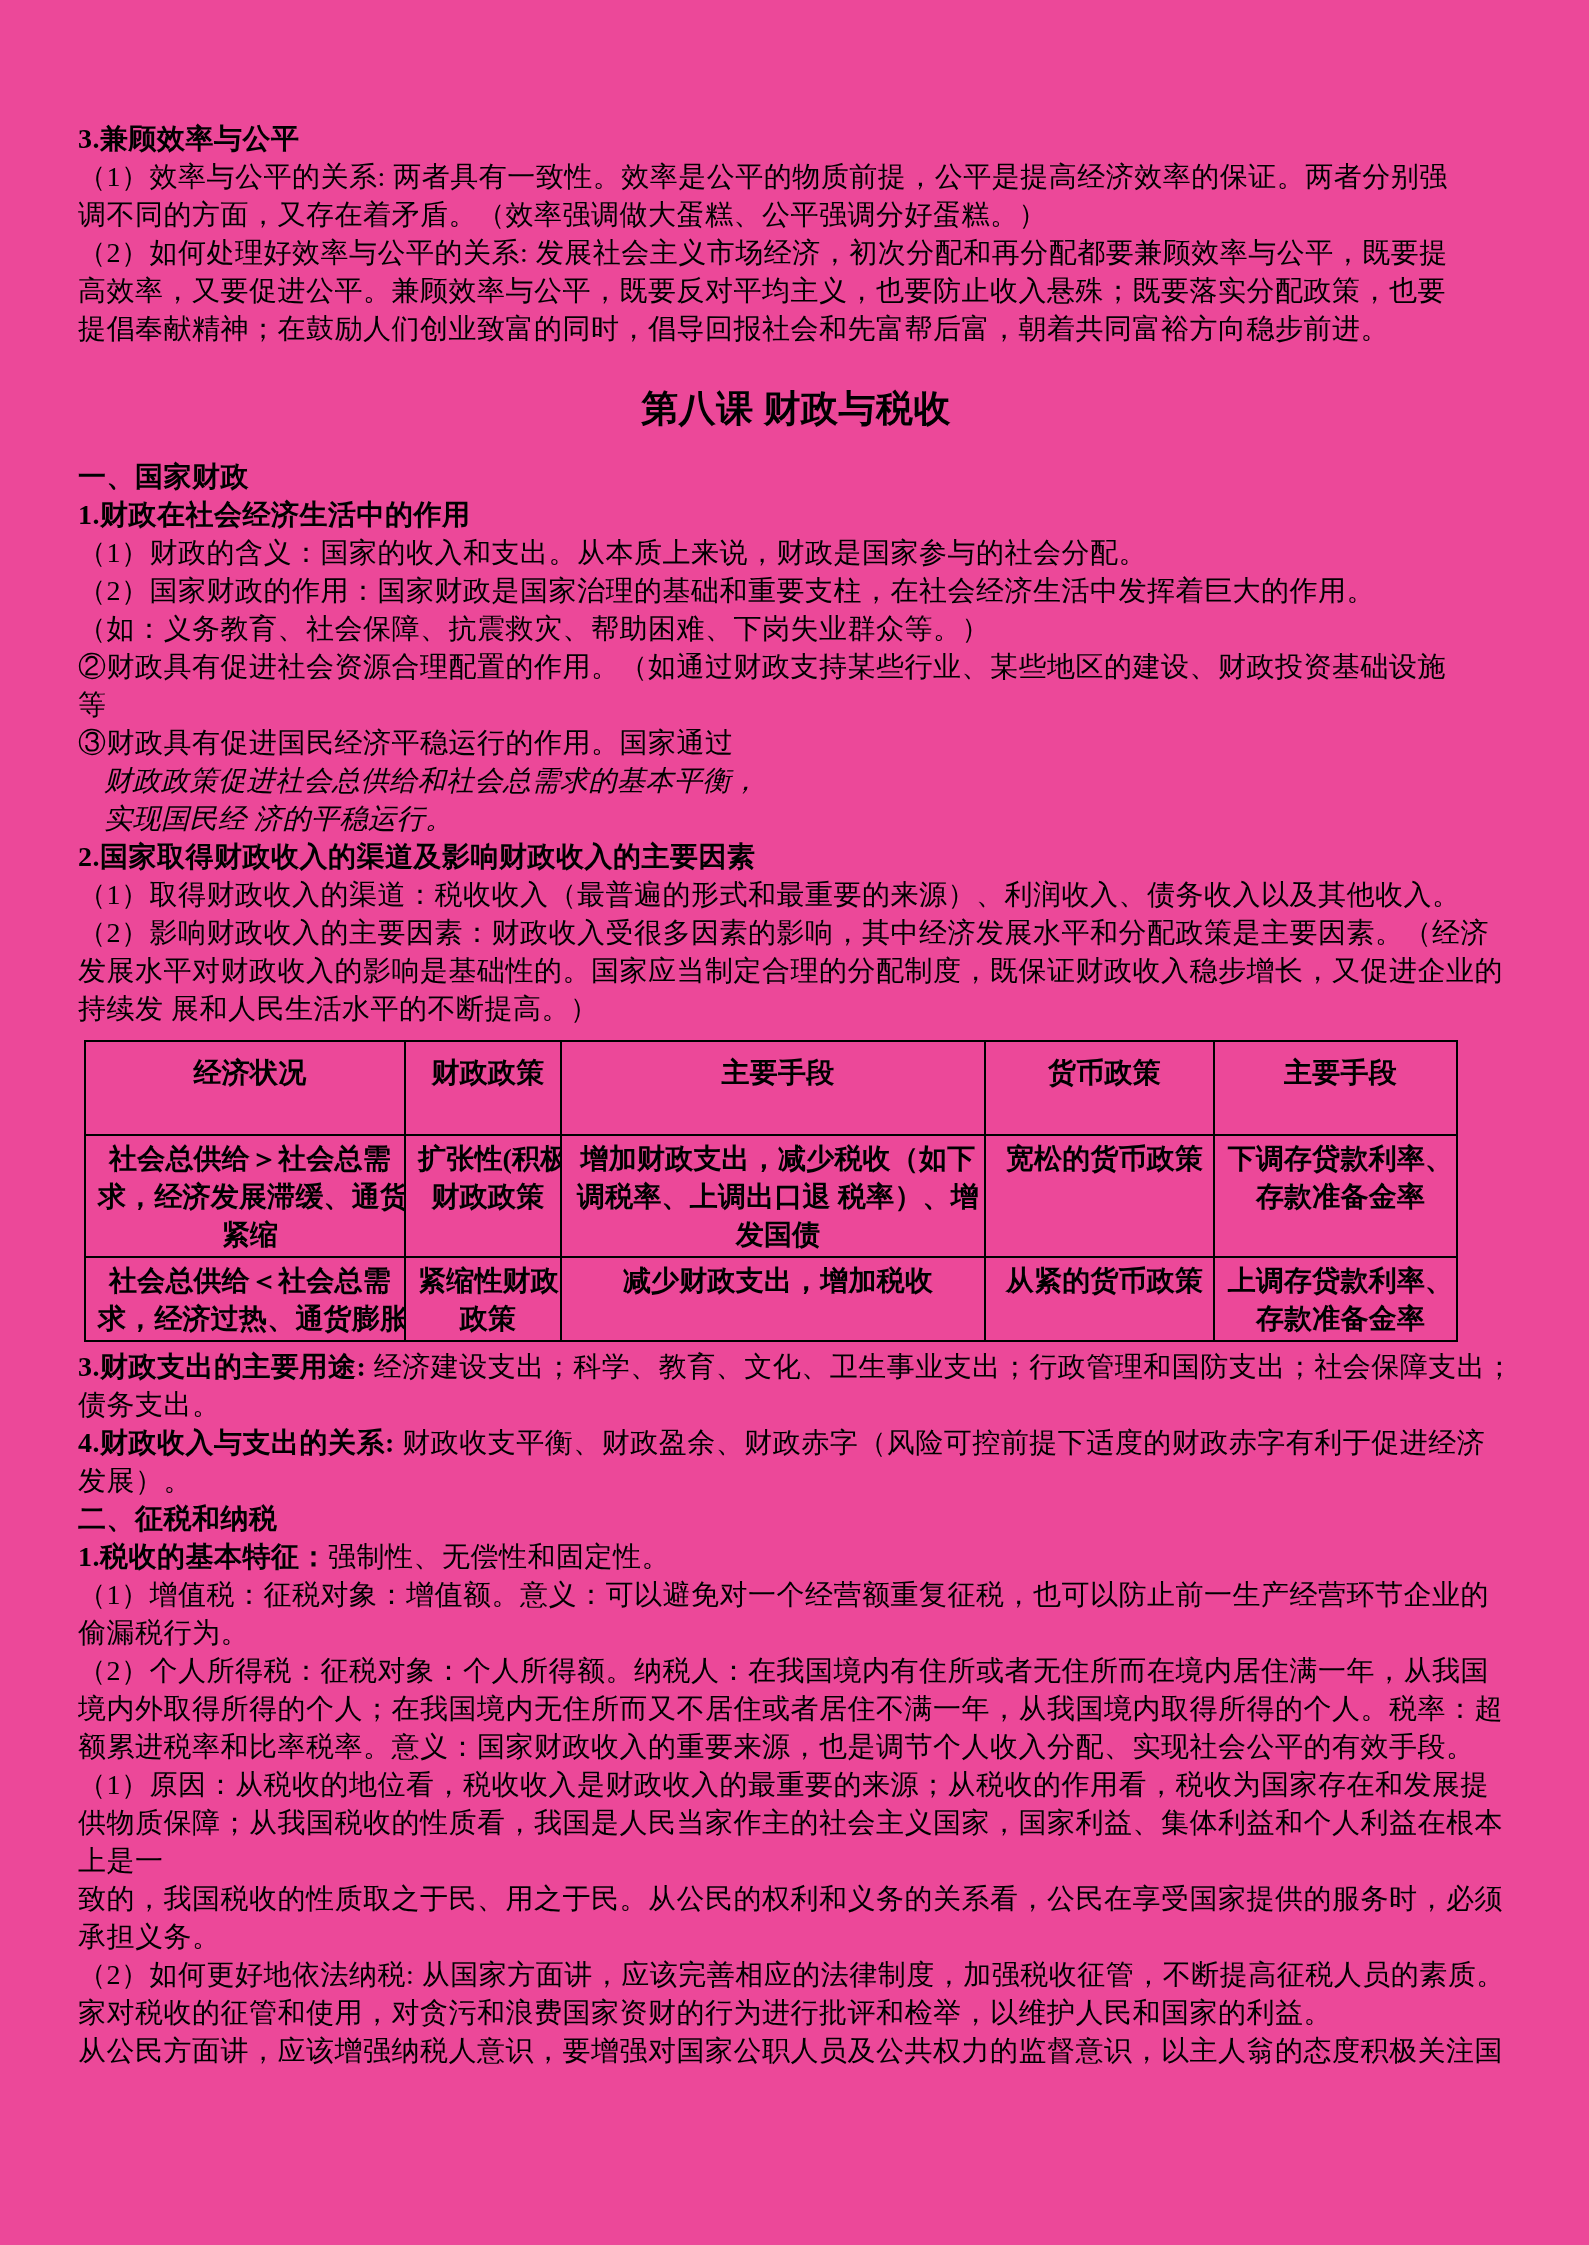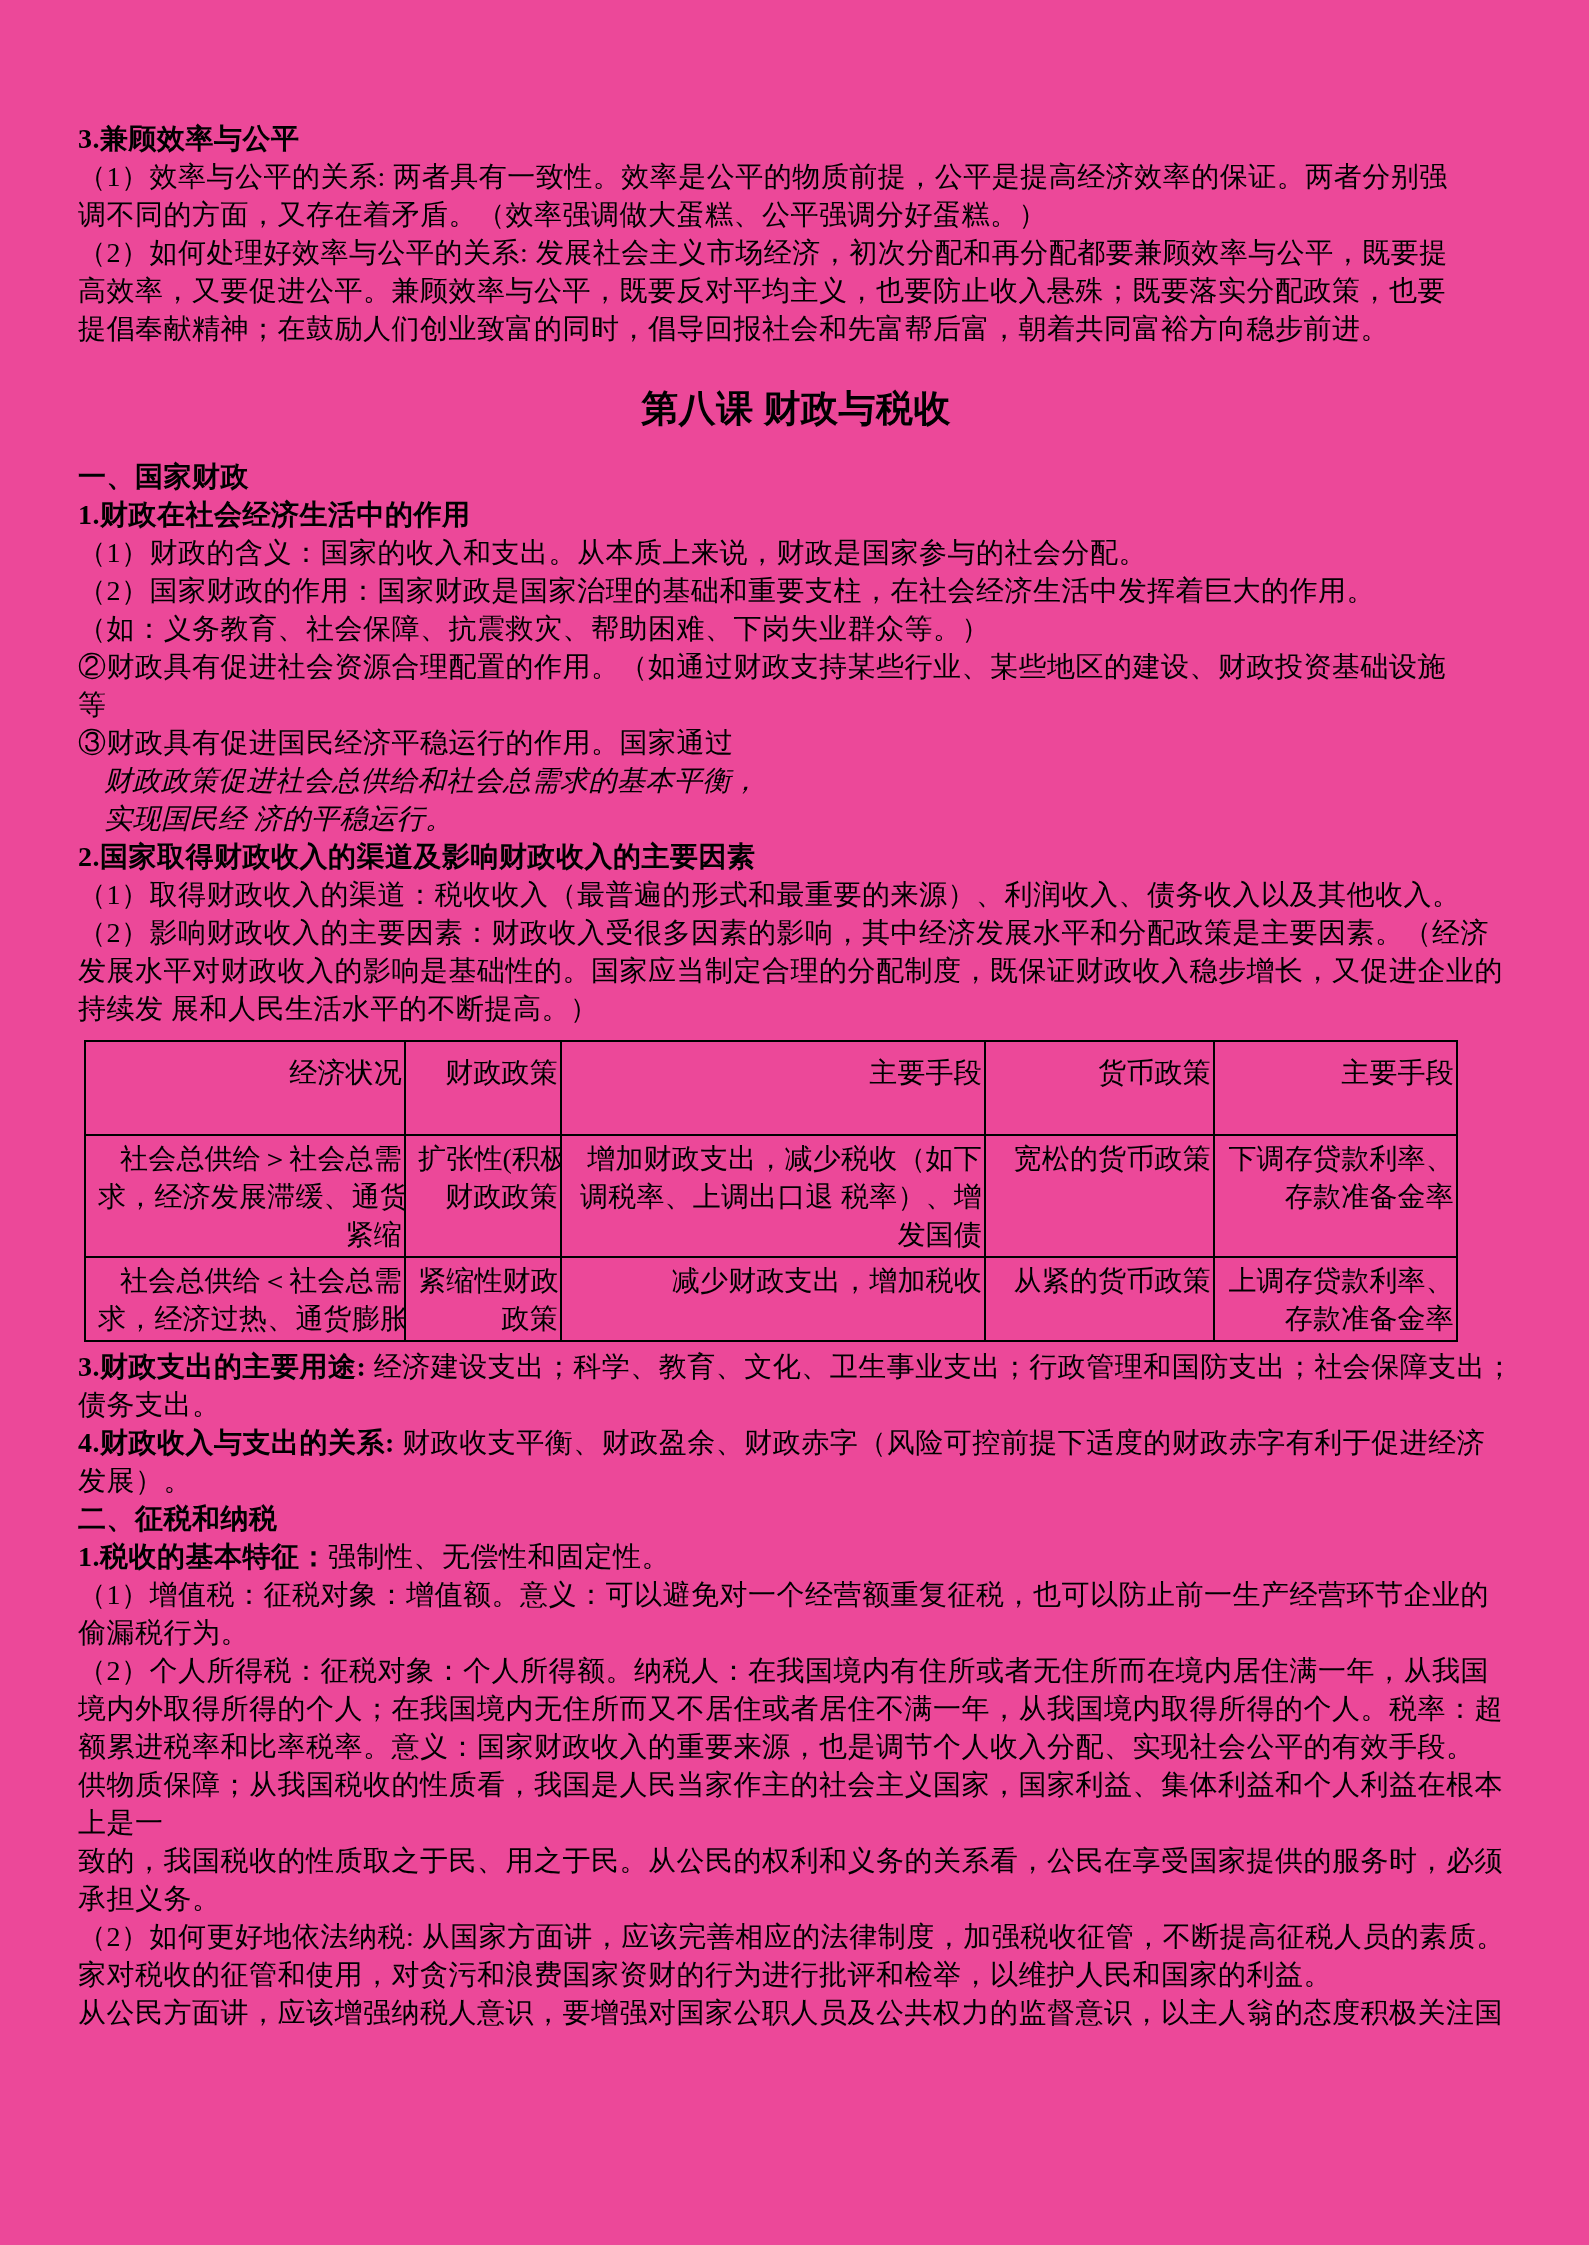--- a/index.html
+++ b/index.html
@@ -10,22 +10,22 @@
   }
   .doc { position:absolute; left:78px; top:120px; width:1436px; }
   .ln  { font-size:28px; line-height:38px; letter-spacing:0.5px; white-space:nowrap; }
   .h   { font-weight:bold; }
   .ch  { font-weight:bold; text-align:center; margin:42px 0 30px 0; font-size:37px; white-space:normal; }
   .indent { padding-left:26px;font-style:italic; }
   .ln b { font-weight:bold; }
 
   table.policy { border-collapse:collapse; table-layout:fixed; margin:12px 0 6px 6px; width:1372px; }
   table.policy th, table.policy td {
-    border:2px solid #000000; vertical-align:top; text-align:right;
-    padding:4px 2px 2px 12px; font-weight:normal; overflow:hidden;
+    border:2px solid #000000; vertical-align:top; text-align:center;
+    padding:4px 2px 2px 12px; font-weight:bold; overflow:hidden;
   }
   table.policy th { height:78px; padding-top:12px; }
   .cln { font-size:28px; line-height:38px; letter-spacing:0.2px; white-space:nowrap; }
 </style>
 </head>
 <body>
 
 <div class="page">
   <main class="doc" id="doc">
       <div class="ln h">3.兼顾效率与公平</div>
@@ -127,20 +127,21 @@
       <div class="ln">债务支出。</div>
       <div class="ln"><b>4.财政收入与支出的关系:</b><span> 财政收支平衡、财政盈余、财政赤字（风险可控前提下适度的财政赤字有利于促进经济</span></div>
       <div class="ln">发展）。</div>
       <div class="ln h">二、征税和纳税</div>
       <div class="ln"><b>1.税收的基本特征：</b><span>强制性、无偿性和固定性。</span></div>
       <div class="ln">（1）增值税：征税对象：增值额。意义：可以避免对一个经营额重复征税，也可以防止前一生产经营环节企业的</div>
       <div class="ln">偷漏税行为。</div>
       <div class="ln">（2）个人所得税：征税对象：个人所得额。纳税人：在我国境内有住所或者无住所而在境内居住满一年，从我国</div>
       <div class="ln">境内外取得所得的个人；在我国境内无住所而又不居住或者居住不满一年，从我国境内取得所得的个人。税率：超</div>
       <div class="ln">额累进税率和比率税率。意义：国家财政收入的重要来源，也是调节个人收入分配、实现社会公平的有效手段。</div>
+      <div class="ln">（1）原因：从税收的地位看，税收收入是财政收入的最重要的来源；从税收的作用看，税收为国家存在和发展提</div>
       <div class="ln">供物质保障；从我国税收的性质看，我国是人民当家作主的社会主义国家，国家利益、集体利益和个人利益在根本</div>
       <div class="ln">上是一</div>
       <div class="ln">致的，我国税收的性质取之于民、用之于民。从公民的权利和义务的关系看，公民在享受国家提供的服务时，必须</div>
       <div class="ln">承担义务。</div>
       <div class="ln">（2）如何更好地依法纳税: 从国家方面讲，应该完善相应的法律制度，加强税收征管，不断提高征税人员的素质。</div>
       <div class="ln">家对税收的征管和使用，对贪污和浪费国家资财的行为进行批评和检举，以维护人民和国家的利益。</div>
       <div class="ln">从公民方面讲，应该增强纳税人意识，要增强对国家公职人员及公共权力的监督意识，以主人翁的态度积极关注国</div>
     </main>
 </div>
 

